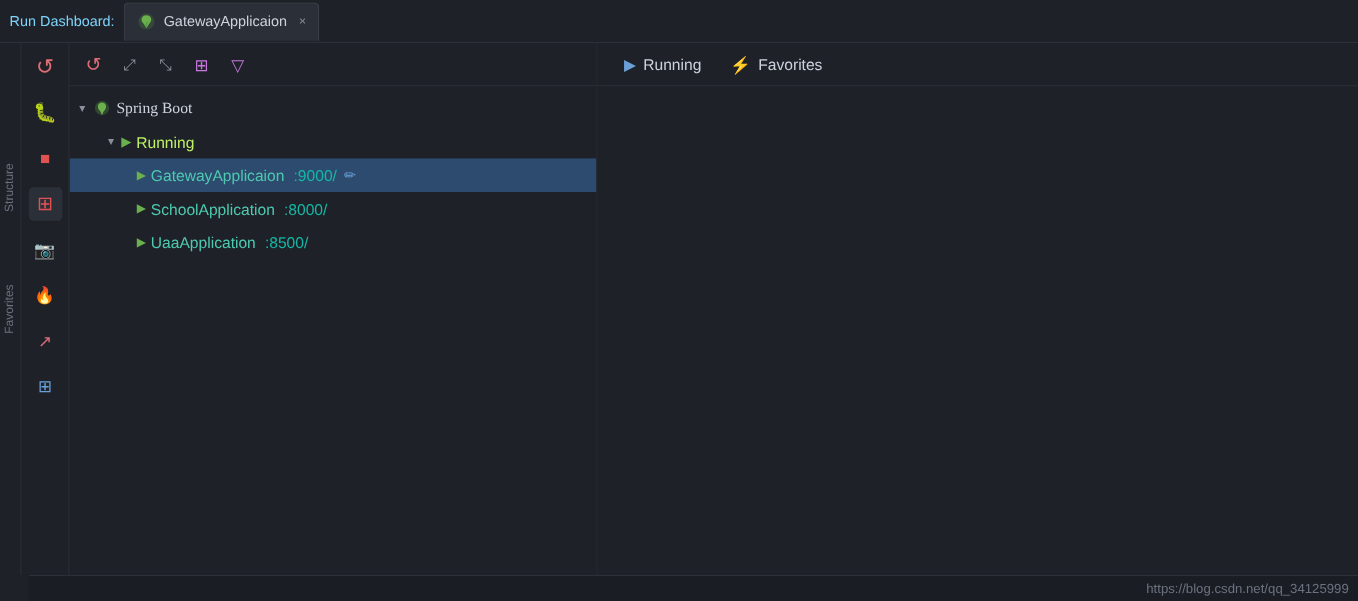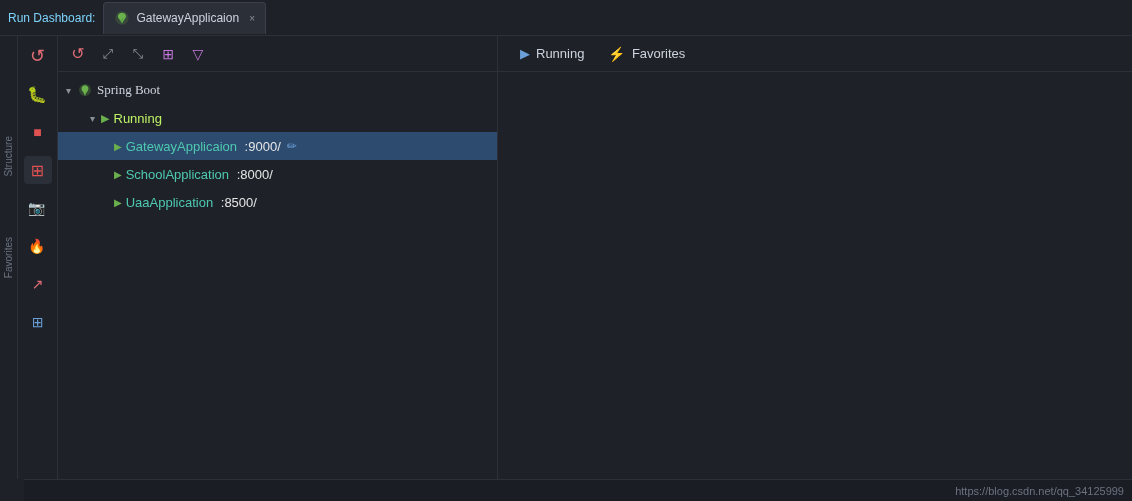--- a/index.html
+++ b/index.html
@@ -147,21 +147,21 @@
       color: #6ab04c;
       font-size: 11px;
     }
 
     .app-name {
       color: #4ec9b0;
       font-size: 13px;
       font-weight: 500;
     }
     .port-text {
-      color: #e5e5e5;
+      color: #14b8a6;
       font-size: 13px;
     }
     .edit-icon {
       color: #6a9fd8;
       font-size: 12px;
       margin-left: 2px;
     }
 
     .spring-boot-label {
       color: #cdd3de;

